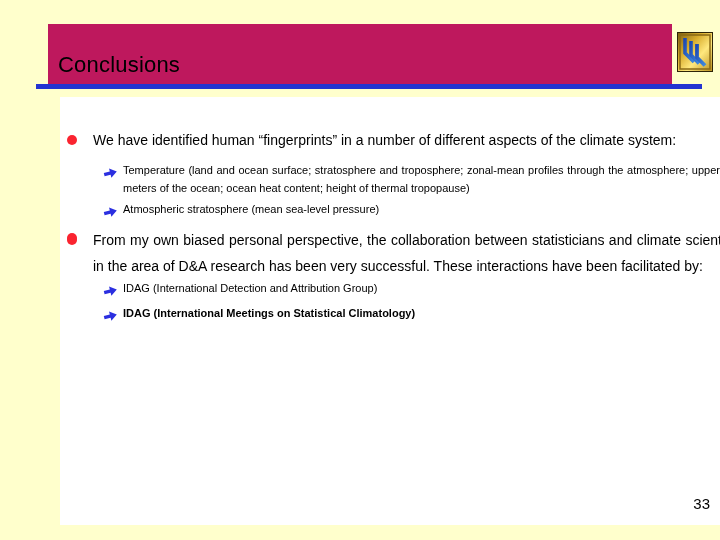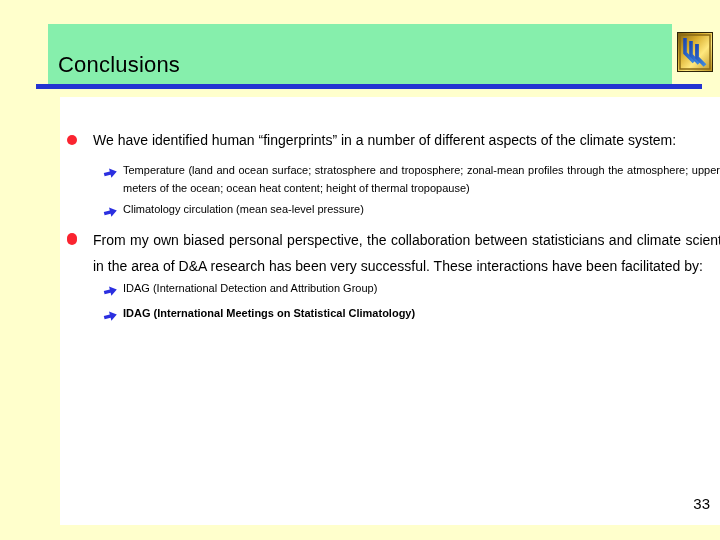--- a/index.html
+++ b/index.html
@@ -9,21 +9,21 @@
     font-family:"Liberation Sans","DejaVu Sans",sans-serif;
     color:#000;
     position:relative;
     overflow:hidden;
   }
   .slide { position:absolute; inset:0; }
 
   
   .title-box {
     position:absolute; left:48px; top:24px; width:624px; height:60px;
-    background:#86efac;
+    background:#be185d;
   }
   .title-text {
     position:absolute; left:10px; bottom:8px;
     font-size:22px; line-height:1; color:#000;
     letter-spacing:0.2px;
   }
   .title-rule {
     position:absolute; left:36px; top:84px; width:666px; height:5px;
     background:var(--rule,#2434D1);
   }
@@ -100,21 +100,21 @@
         <div class="item l1"><span class="dot"></span><span>We have identified human “fingerprints” in a number of different aspects of the climate system:</span></div>
         <div class="item l2"><span class="arrow"><svg viewBox="0 0 15 12" xmlns="http://www.w3.org/2000/svg">
               <g transform="rotate(-14 7.5 6)">
                 <path d="M1 4.3 H7.2 V1.2 L14 6 L7.2 10.8 V7.7 H1 Z" fill="currentColor"></path>
               </g>
             </svg></span><span>Temperature (land and ocean surface; stratosphere and troposphere; zonal-mean profiles through the atmosphere; upper 700 meters of the ocean; ocean heat content; height of thermal tropopause)</span></div>
         <div class="item l2"><span class="arrow"><svg viewBox="0 0 15 12" xmlns="http://www.w3.org/2000/svg">
               <g transform="rotate(-14 7.5 6)">
                 <path d="M1 4.3 H7.2 V1.2 L14 6 L7.2 10.8 V7.7 H1 Z" fill="currentColor"></path>
               </g>
-            </svg></span><span>Climatology circulation (mean sea-level pressure)</span></div>
+            </svg></span><span>Atmospheric stratosphere (mean sea-level pressure)</span></div>
         <div class="item l1"><span class="dot"></span></div>
         <div class="item l1"><span class="dot"></span><span>From my own biased personal perspective, the collaboration between statisticians and climate scientists in the area of D&amp;A research has been very successful. These interactions have been facilitated by:</span></div>
         <div class="item l2"><span class="arrow"><svg viewBox="0 0 15 12" xmlns="http://www.w3.org/2000/svg">
               <g transform="rotate(-14 7.5 6)">
                 <path d="M1 4.3 H7.2 V1.2 L14 6 L7.2 10.8 V7.7 H1 Z" fill="currentColor"></path>
               </g>
             </svg></span><span>IDAG (International Detection and Attribution Group)</span></div>
         <div class="item l2"><span class="arrow"><svg viewBox="0 0 15 12" xmlns="http://www.w3.org/2000/svg">
               <g transform="rotate(-14 7.5 6)">
                 <path d="M1 4.3 H7.2 V1.2 L14 6 L7.2 10.8 V7.7 H1 Z" fill="currentColor"></path>

